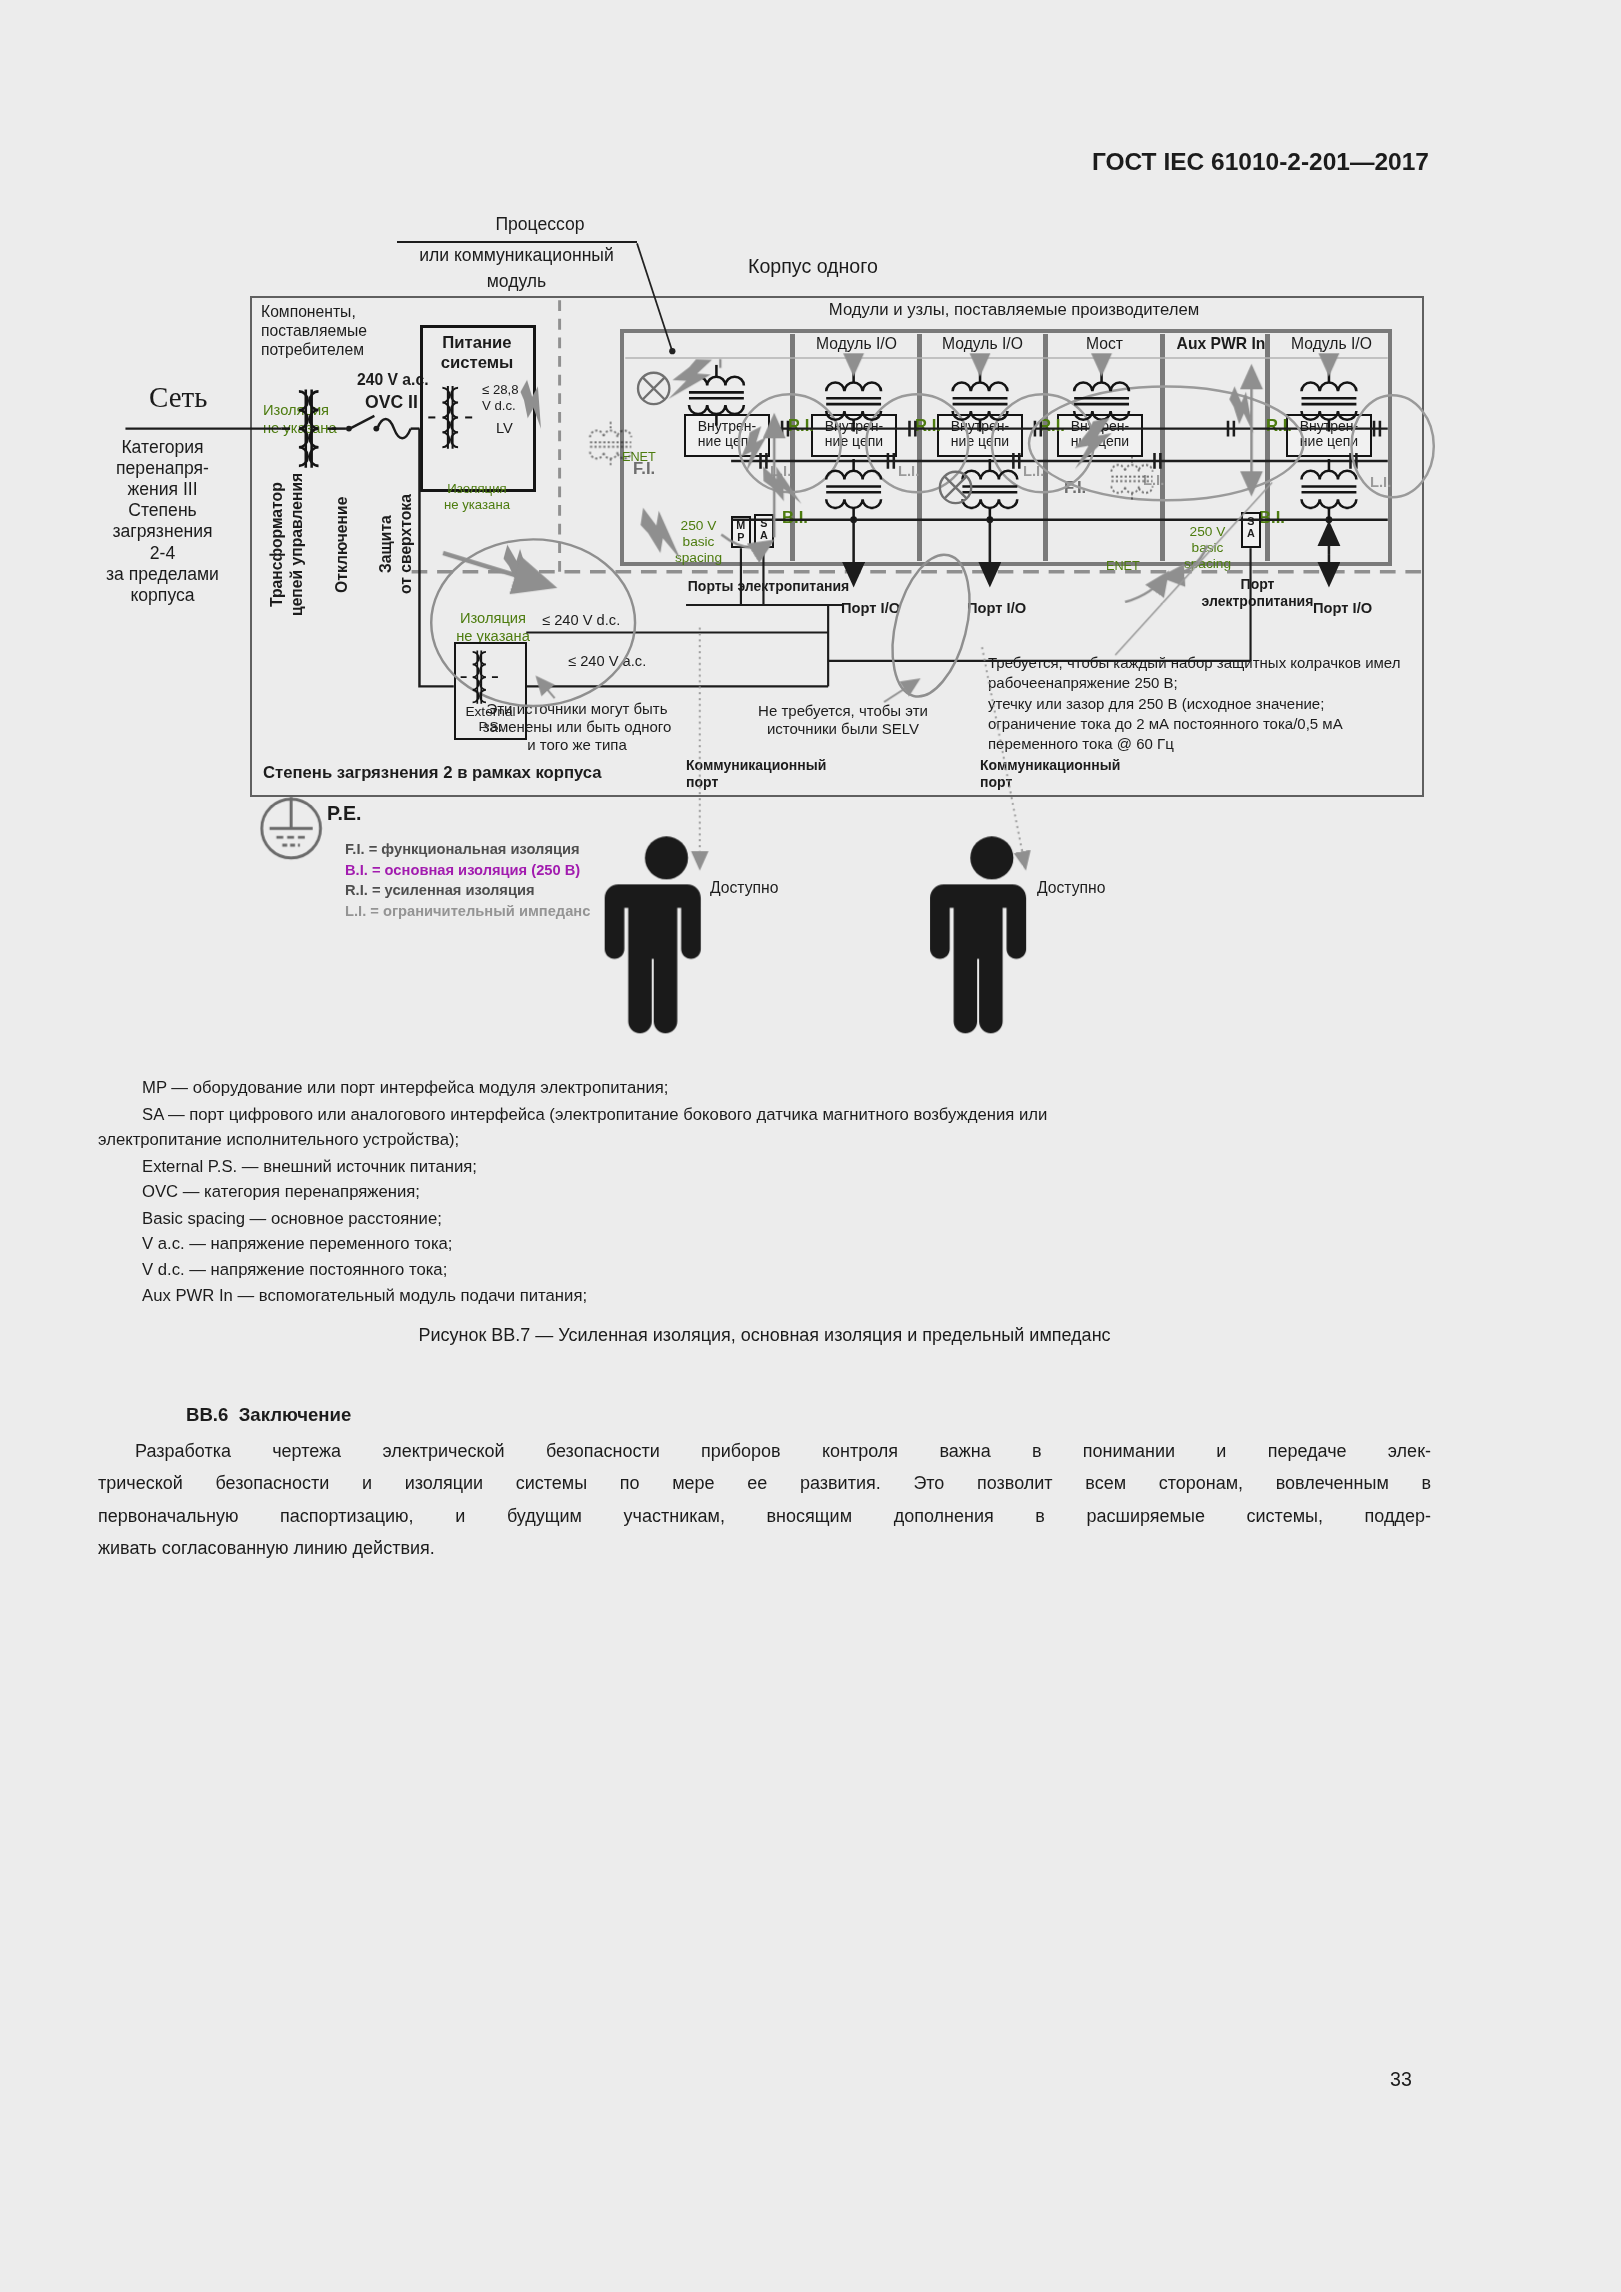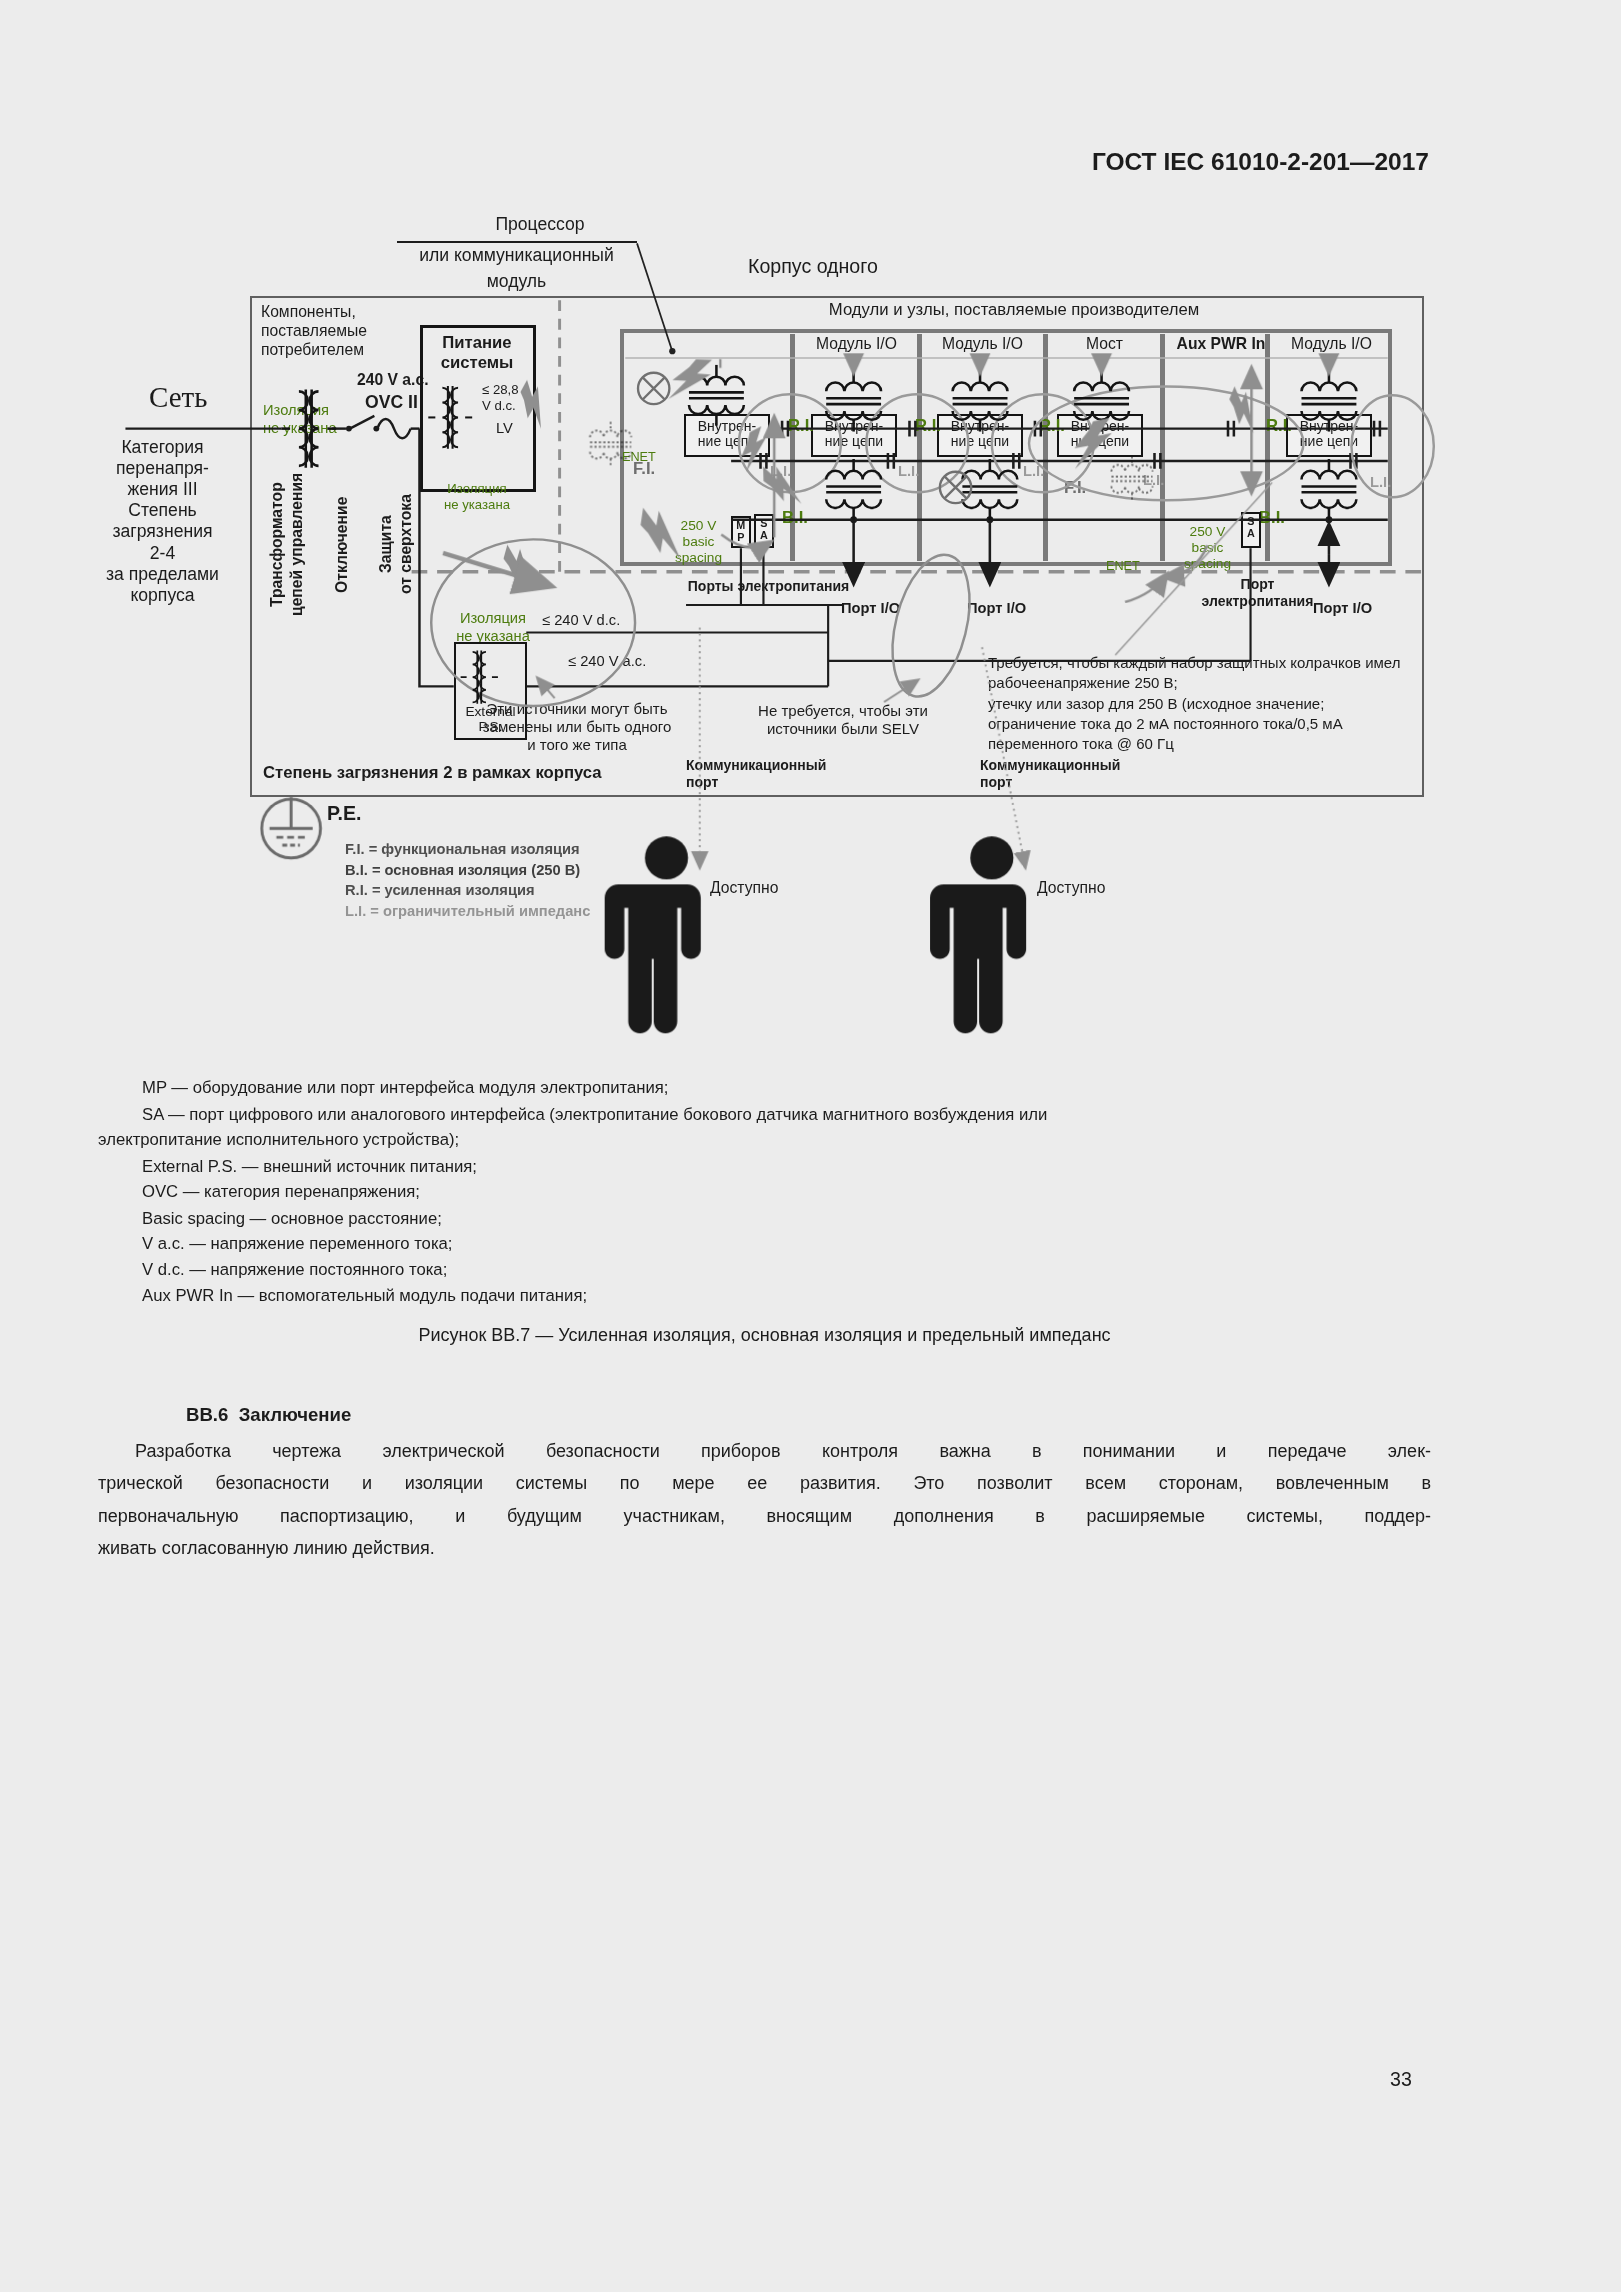--- a/index.html
+++ b/index.html
@@ -150,21 +150,21 @@
 источники были SELV</div>
   <div class="t pre c" style="left:469px;top:700px;width:216px;font-size:15px;line-height:1.2;">Эти источники могут быть
 заменены или быть одного
 и того же типа</div>
   <div class="t b" style="left:263px;top:763px;width:510px;font-size:16.7px;">Степень загрязнения 2 в рамках корпуса</div>
   <div class="t b" style="left:686px;top:757px;width:174px;font-size:14px;">Коммуникационный порт</div>
   <div class="t b" style="left:980px;top:757px;width:174px;font-size:14px;">Коммуникационный порт</div>
 
   <div class="t b" style="left:327px;top:802px;width:59px;font-size:19.6px;">P.E.</div>
   <div class="t b" style="left:345px;top:841px;width:323px;font-size:14.7px;color:#4f4f4f;">F.I. = функциональная изоляция</div>
-  <div class="t b" style="left:345px;top:862px;width:323px;font-size:14.7px;color:#404040;">B.I. = основная изоляция (250 В)</div>
+  <div class="t b" style="left:345px;top:862px;width:323px;font-size:14.7px;color:#a21caf;">B.I. = основная изоляция (250 В)</div>
   <div class="t b" style="left:345px;top:882px;width:323px;font-size:14.7px;color:#4f4f4f;">R.I. = усиленная изоляция</div>
   <div class="t b" style="left:345px;top:903px;width:323px;font-size:14.7px;color:#949494;">L.I. = ограничительный импеданс</div>
 
   <div class="t" style="left:710px;top:878px;width:98px;font-size:15.7px;">Доступно</div>
   <div class="t" style="left:1037px;top:878px;width:98px;font-size:15.7px;">Доступно</div>
 
   <svg class="svglayer" width="1621" height="2293" viewBox="0 0 1654 2339">
     <defs>
       <marker id="ab" markerWidth="12" markerHeight="12" refX="8" refY="4.5" orient="auto">
         <path d="M0,0 L10,4.5 L0,9 z" fill="#1c1c1c"></path>

